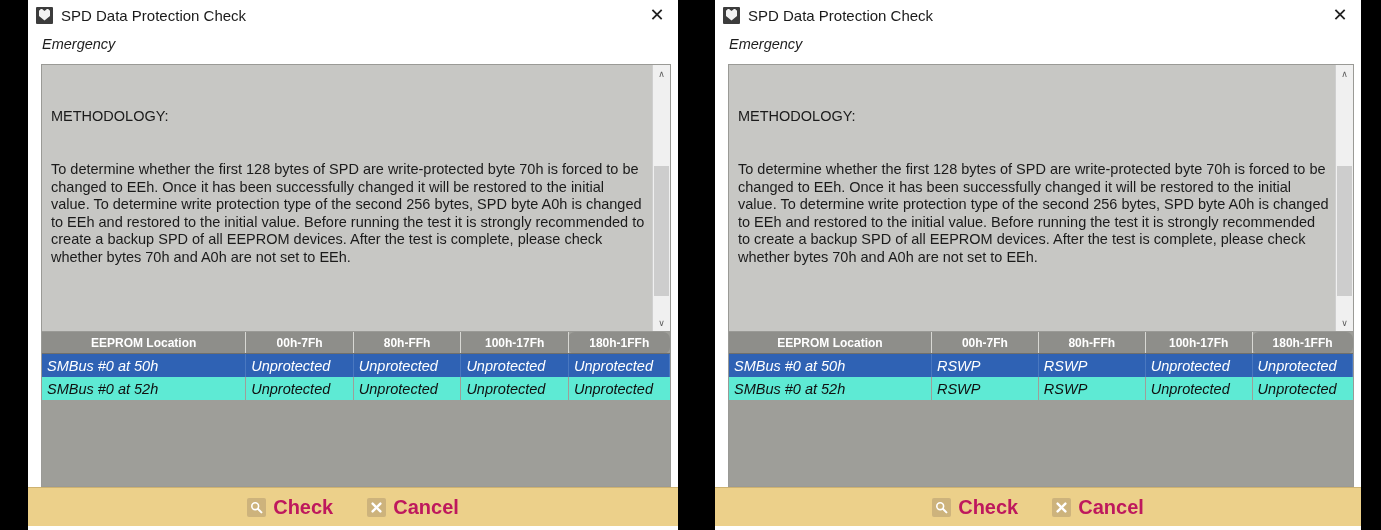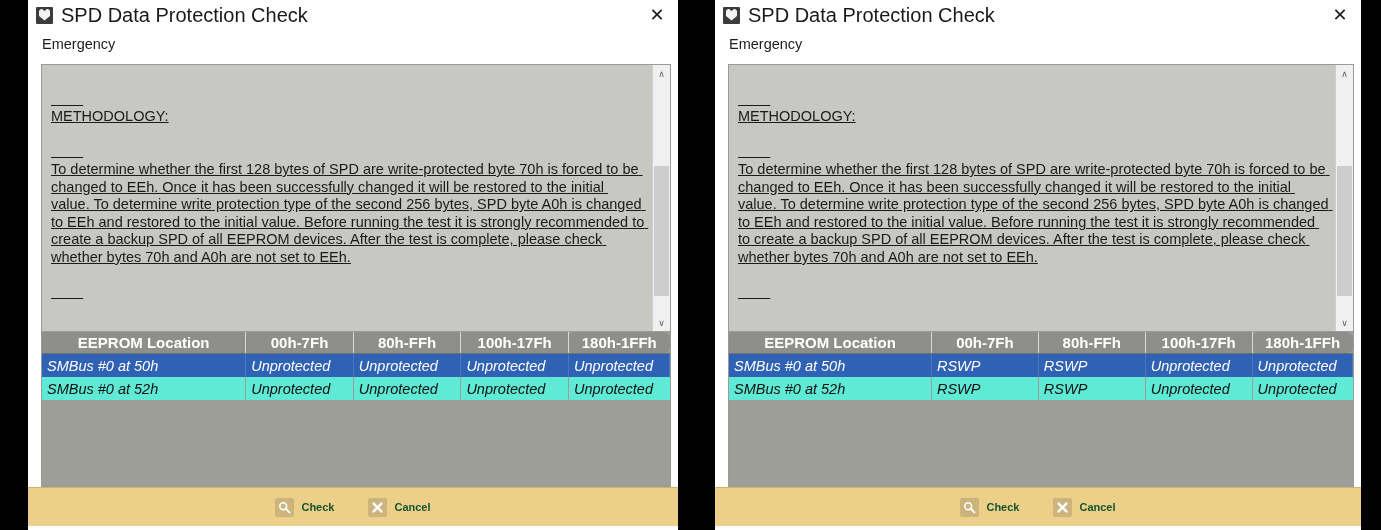--- a/index.html
+++ b/index.html
@@ -45,21 +45,21 @@
   .app-icon::before {
     content: "";
     position: absolute;
     left: 3px; top: 2px;
     width: 11px; height: 12px;
     background: #f2f2f2;
     clip-path: polygon(0% 18%, 22% 0%, 50% 20%, 78% 0%, 100% 18%, 100% 62%, 50% 100%, 0% 62%);
   }
   .title-text {
     margin-left: 8px;
-    font-size: 20px;
+    font-size: 15px;
     color: #1a1a1a;
     white-space: nowrap;
   }
   .close-btn {
     position: absolute;
     right: 8px; top: 3px;
     width: 26px; height: 24px;
     display: flex;
     align-items: center;
     justify-content: center;
@@ -71,20 +71,21 @@
     font-weight: 300;
   }
 
   
   .menubar {
     height: 28px;
     background: #ffffff;
     display: flex;
     align-items: center;
     flex: 0 0 auto;
+    font-style: italic;
   }
   .menu-item {
     font-size: 14.5px;
     color: #1d1d1d;
     padding: 0 6px 0 14px;
     cursor: pointer;
     white-space: nowrap;
   }
 
   
@@ -108,21 +109,20 @@
     position: relative;
   }
   .textpanel-inner {
     flex: 1 1 auto;
     padding: 8px 6px 20px 9px;
     overflow: hidden;
     color: #1b1b1b;
     font-size: 14.5px;
     line-height: 17.6px;
     white-space: pre-wrap;
-    text-decoration: underline;
   }
   .tp-head { font-size: 14.5px; }
   .tp-gap { height: 17px; }
 
   
   .scrollbar {
     width: 17px;
     flex: 0 0 auto;
     background: #f0f0f0;
     border-left: 1px solid #cfcfcf;
@@ -165,21 +165,21 @@
   table.grid {
     border-collapse: collapse;
     width: 100%;
     table-layout: fixed;
     font-size: 14.5px;
   }
   table.grid th {
     background: #8e8e8a;
     color: #ffffff;
     font-weight: bold;
-    font-size: 15px;
+    font-size: 12px;
     height: 21px;
     text-align: center;
     border-right: 1px solid #d8d8d4;
     border-bottom: 1px solid #6f6f6c;
     padding: 0 2px;
     white-space: nowrap;
   }
   table.grid th:last-child { border-right: none; border-radius: 7px; }
   table.grid td {
     height: 23px;
@@ -217,23 +217,23 @@
   .btn {
     display: flex;
     align-items: center;
     gap: 7px;
     cursor: pointer;
     background: transparent;
     border: none;
     padding: 2px 4px;
   }
   .btn-label {
-    font-size: 11px;
+    font-size: 20px;
     font-weight: bold;
-    color: #14532d;
+    color: #be185d;
     white-space: nowrap;
   }
   .icon-box {
     width: 19px; height: 19px;
     background: #cdb37c;
     border-radius: 2px;
     display: flex;
     align-items: center;
     justify-content: center;
     flex: 0 0 auto;

